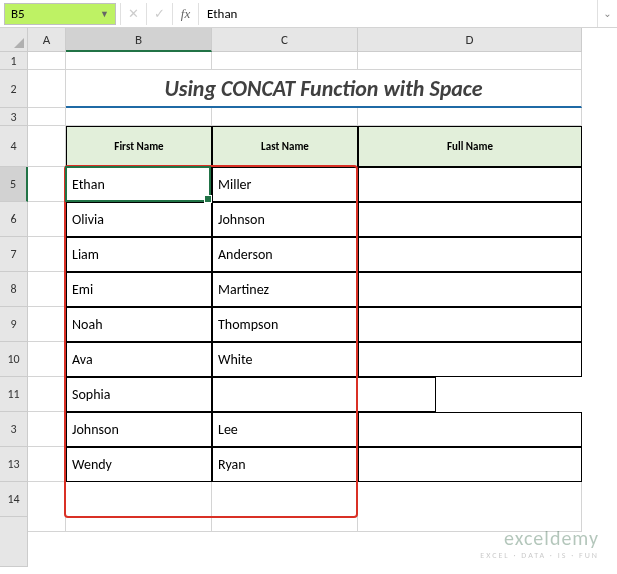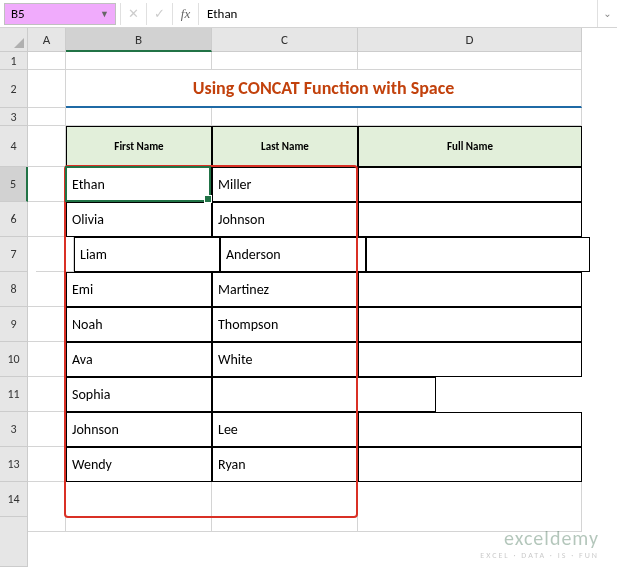--- a/index.html
+++ b/index.html
@@ -21,21 +21,21 @@
     }
     .name-box {
       width: 112px;
       height: 22px;
       margin: 3px 4px;
       border: 1px solid #c0c0c0;
       display: flex;
       align-items: center;
       padding: 0 6px;
       font-size: 13px;
-      background: #f0abfc;
+      background: #bef264;
     }
     .name-box-text { flex: 1; }
     .name-box-arrow { font-size: 9px; color: #666; }
     .fb-btn {
       width: 26px;
       height: 22px;
       display: flex;
       align-items: center;
       justify-content: center;
       color: #999;
@@ -135,24 +135,25 @@
     .w-c { width: 146px; }
     .w-d { width: 224px; }
     .h-1 { height: 18px; }
     .h-2 { height: 38px; }
     .h-3 { height: 18px; }
     .h-4 { height: 41px; }
     .h-data { height: 35px; }
     .h-15 { height: 50px; }
     .title-cell {
       justify-content: center;
-      color: #c2410c;
+      color: #404040;
       font-weight: bold;
-      font-size: 18px;
+      font-size: 22px;
       border-bottom: 2.5px double #1f6aa5;
+      font-style: italic;
     }
     .header-cell {
       background: #e2efda;
       font-weight: bold;
       justify-content: center;
       border: 1px solid #000;
       font-size: 11px;
     }
     .data-cell { border: 1px solid #000; }
     .active-cell {
@@ -269,21 +270,21 @@
               <div class="cell w-b h-data data-cell">Ethan</div>
               <div class="cell w-c h-data data-cell">Miller</div>
               <div class="cell w-d h-data data-cell"></div>
             </div>
             <div style="display: flex;">
               <div class="cell w-a h-data"></div>
               <div class="cell w-b h-data data-cell">Olivia</div>
               <div class="cell w-c h-data data-cell">Johnson</div>
               <div class="cell w-d h-data data-cell"></div>
             </div>
-            <div style="display: flex; padding-left: 8px;">
+            <div style="display: flex;">
               <div class="cell w-a h-data"></div>
               <div class="cell w-b h-data data-cell">Liam</div>
               <div class="cell w-c h-data data-cell">Anderson</div>
               <div class="cell w-d h-data data-cell"></div>
             </div>
             <div style="display: flex;">
               <div class="cell w-a h-data"></div>
               <div class="cell w-b h-data data-cell">Emi</div>
               <div class="cell w-c h-data data-cell">Martinez</div>
               <div class="cell w-d h-data data-cell"></div>

